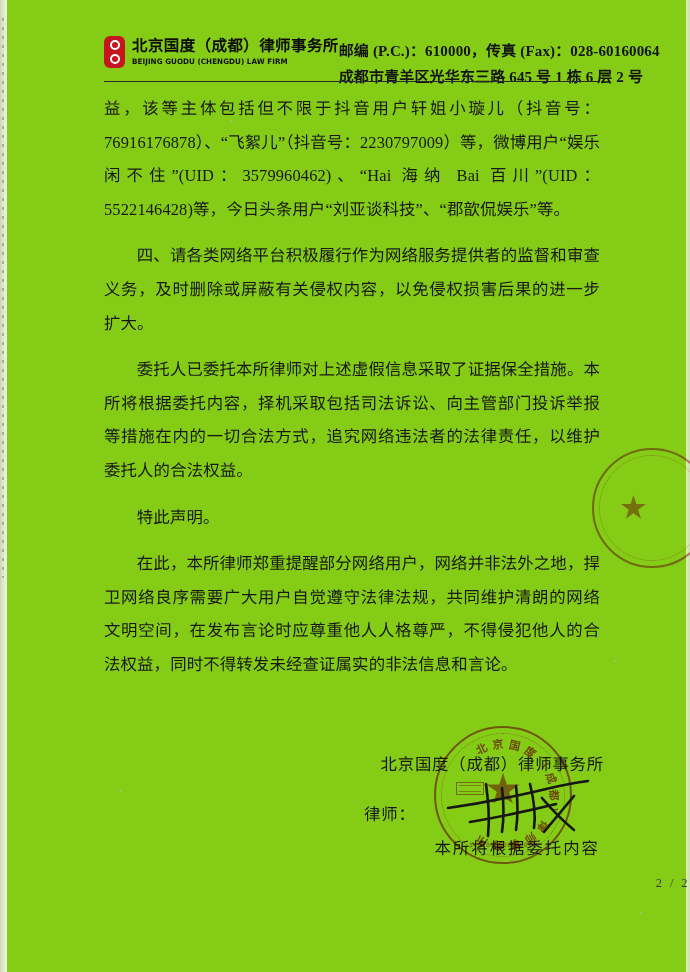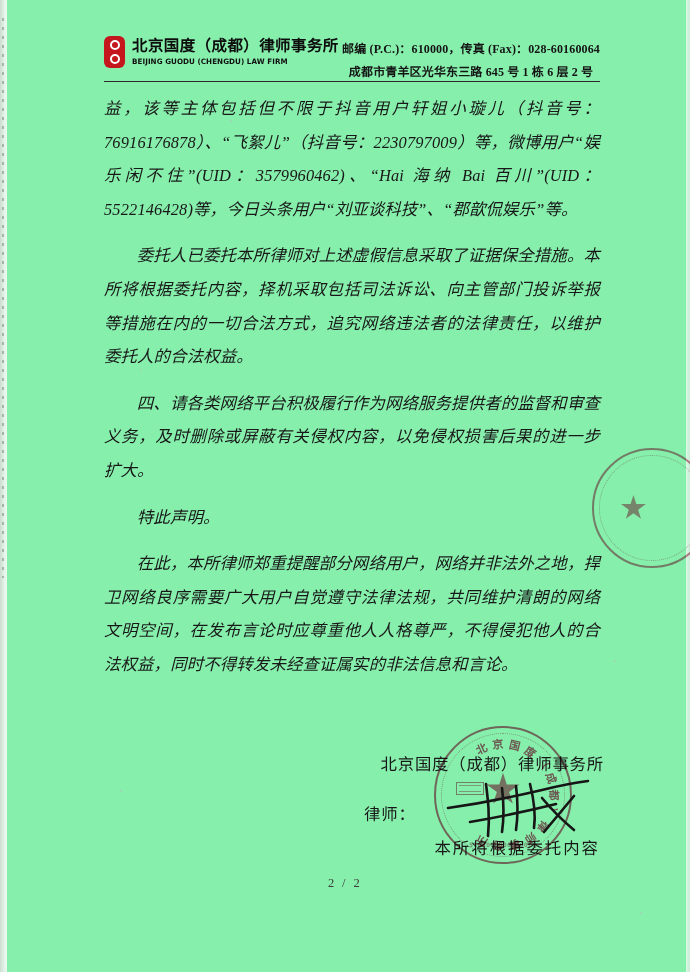--- a/index.html
+++ b/index.html
@@ -5,21 +5,21 @@
 <style>
   html, body {
     margin: 0;
     padding: 0;
     background: #ffffff;
   }
   .page {
     position: relative;
     width: 690px;
     height: 972px;
-    background: #86efac;
+    background: #84cc16;
     overflow: hidden;
     font-family: "Liberation Serif", "DejaVu Serif", serif;
     color: #1a1a1a;
   }
   
   .scan-edge-left {
     position: absolute;
     left: 0; top: 0;
     width: 7px; height: 972px;
     background: linear-gradient(90deg, #d9d9d6 0%, #eeeeec 45%, #ffffff 100%);
@@ -104,26 +104,25 @@
     white-space: nowrap;
     transform: scaleX(.97);
     transform-origin: left center;
   }
   .contact {
     text-align: left;
     padding-top: 3px;
   }
   .contact-line {
     font-family: "Liberation Serif", "DejaVu Serif", serif;
-    font-size: 12px;
+    font-size: 15px;
     font-weight: 700;
     color: #141414;
     white-space: nowrap;
     letter-spacing: .15px;
-    text-align: center;
   }
   .contact-line + .contact-line { margin-top: 5px; }
 
   .header-rule {
     position: absolute;
     left: 104px;
     top: 81px;
     width: 496px;
     height: 0;
     border-top: 1.4px solid #2a2a2a;
@@ -137,21 +136,20 @@
     width: 496px;
   }
   .para {
     font-size: 16.4px;
     line-height: 33.6px;
     text-align: justify;
     text-align-last: left;
     letter-spacing: .15px;
     margin: 0;
     color: #181818;
-    font-style: italic;
   }
   .para + .para { margin-top: 13px; }
   .para.indent { text-indent: 2em; }
 
   
   .sign-block {
     position: absolute;
     right: 86px;
     top: 748px;
     width: 240px;
@@ -278,21 +276,21 @@
     left: 34%;
     top: 50%;
   }
 
   
   .page-number {
     position: absolute;
     left: 0;
     top: 876px;
     width: 690px;
-    text-align: center;
+    text-align: right;
     font-size: 12.5px;
     letter-spacing: 2.4px;
     color: #3a3a3a;
   }
 
   
   .speck {
     position: absolute;
     background: #bdbdbd;
     border-radius: 50%;
@@ -317,22 +315,22 @@
     </div>
     <div class="contact">
       <div class="contact-line">邮编 (P.C.)：610000，传真 (Fax)：028-60160064</div>
       <div class="contact-line">成都市青羊区光华东三路 645 号 1 栋 6 层 2 号</div>
     </div>
   </div>
   <div class="header-rule"></div>
 
   <div class="body-copy">
     <p class="para">益，该等主体包括但不限于抖音用户轩姐小璇儿（抖音号：76916176878）、“飞絮儿”（抖音号：2230797009）等，微博用户“娱乐闲不住”(UID：3579960462)、“Hai 海纳 Bai 百川”(UID：5522146428)等，今日头条用户“刘亚谈科技”、“郡歆侃娱乐”等。</p>
+    <p class="para indent">四、请各类网络平台积极履行作为网络服务提供者的监督和审查义务，及时删除或屏蔽有关侵权内容，以免侵权损害后果的进一步扩大。</p>
     <p class="para indent">委托人已委托本所律师对上述虚假信息采取了证据保全措施。本所将根据委托内容，择机采取包括司法诉讼、向主管部门投诉举报等措施在内的一切合法方式，追究网络违法者的法律责任，以维护委托人的合法权益。</p>
-    <p class="para indent">四、请各类网络平台积极履行作为网络服务提供者的监督和审查义务，及时删除或屏蔽有关侵权内容，以免侵权损害后果的进一步扩大。</p>
     <p class="para indent">特此声明。</p>
     <p class="para indent">在此，本所律师郑重提醒部分网络用户，网络并非法外之地，捍卫网络良序需要广大用户自觉遵守法律法规，共同维护清朗的网络文明空间，在发布言论时应尊重他人人格尊严，不得侵犯他人的合法权益，同时不得转发未经查证属实的非法信息和言论。</p>
   </div>
 
   <div class="seal seal-main">
     <div class="seal-arc-text">
         <span style="transform: rotate(-115deg) translate(52px, 0px) rotate(90deg) translate(-50%, -50%);">北</span>
         <span style="transform: rotate(-95.8333deg) translate(52px, 0px) rotate(90deg) translate(-50%, -50%);">京</span>
         <span style="transform: rotate(-76.6667deg) translate(52px, 0px) rotate(90deg) translate(-50%, -50%);">国</span>
         <span style="transform: rotate(-57.5deg) translate(52px, 0px) rotate(90deg) translate(-50%, -50%);">度</span>

